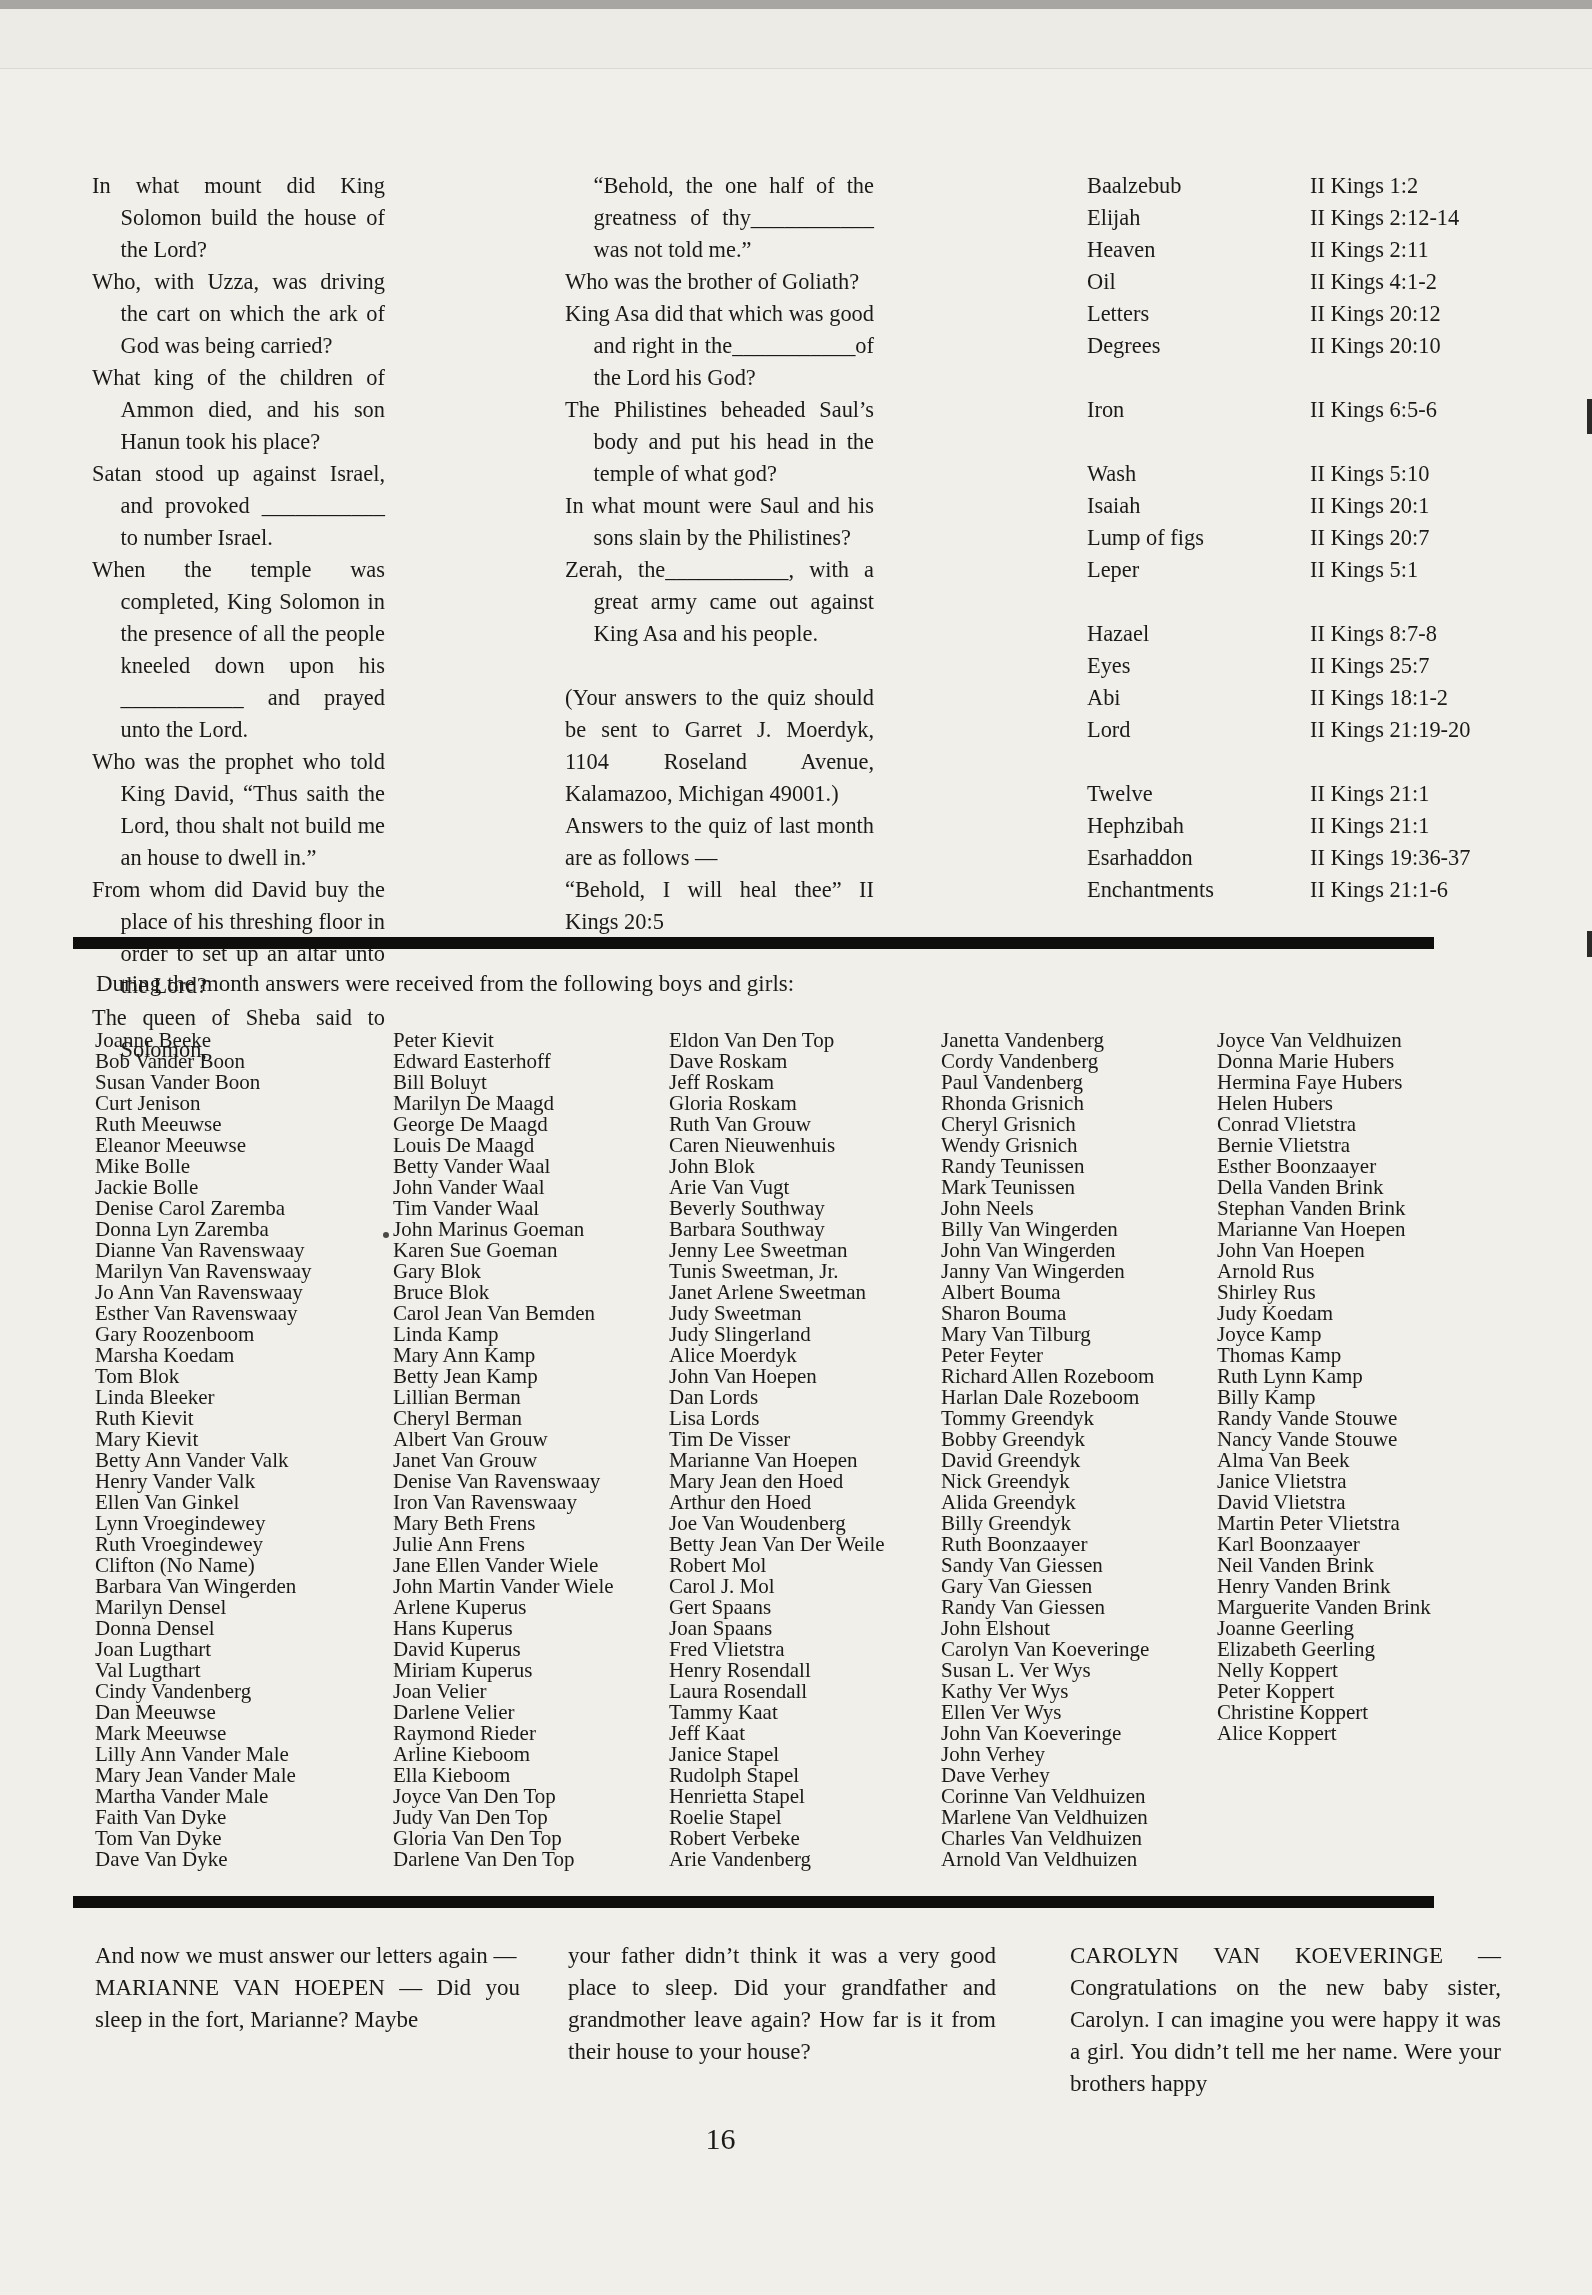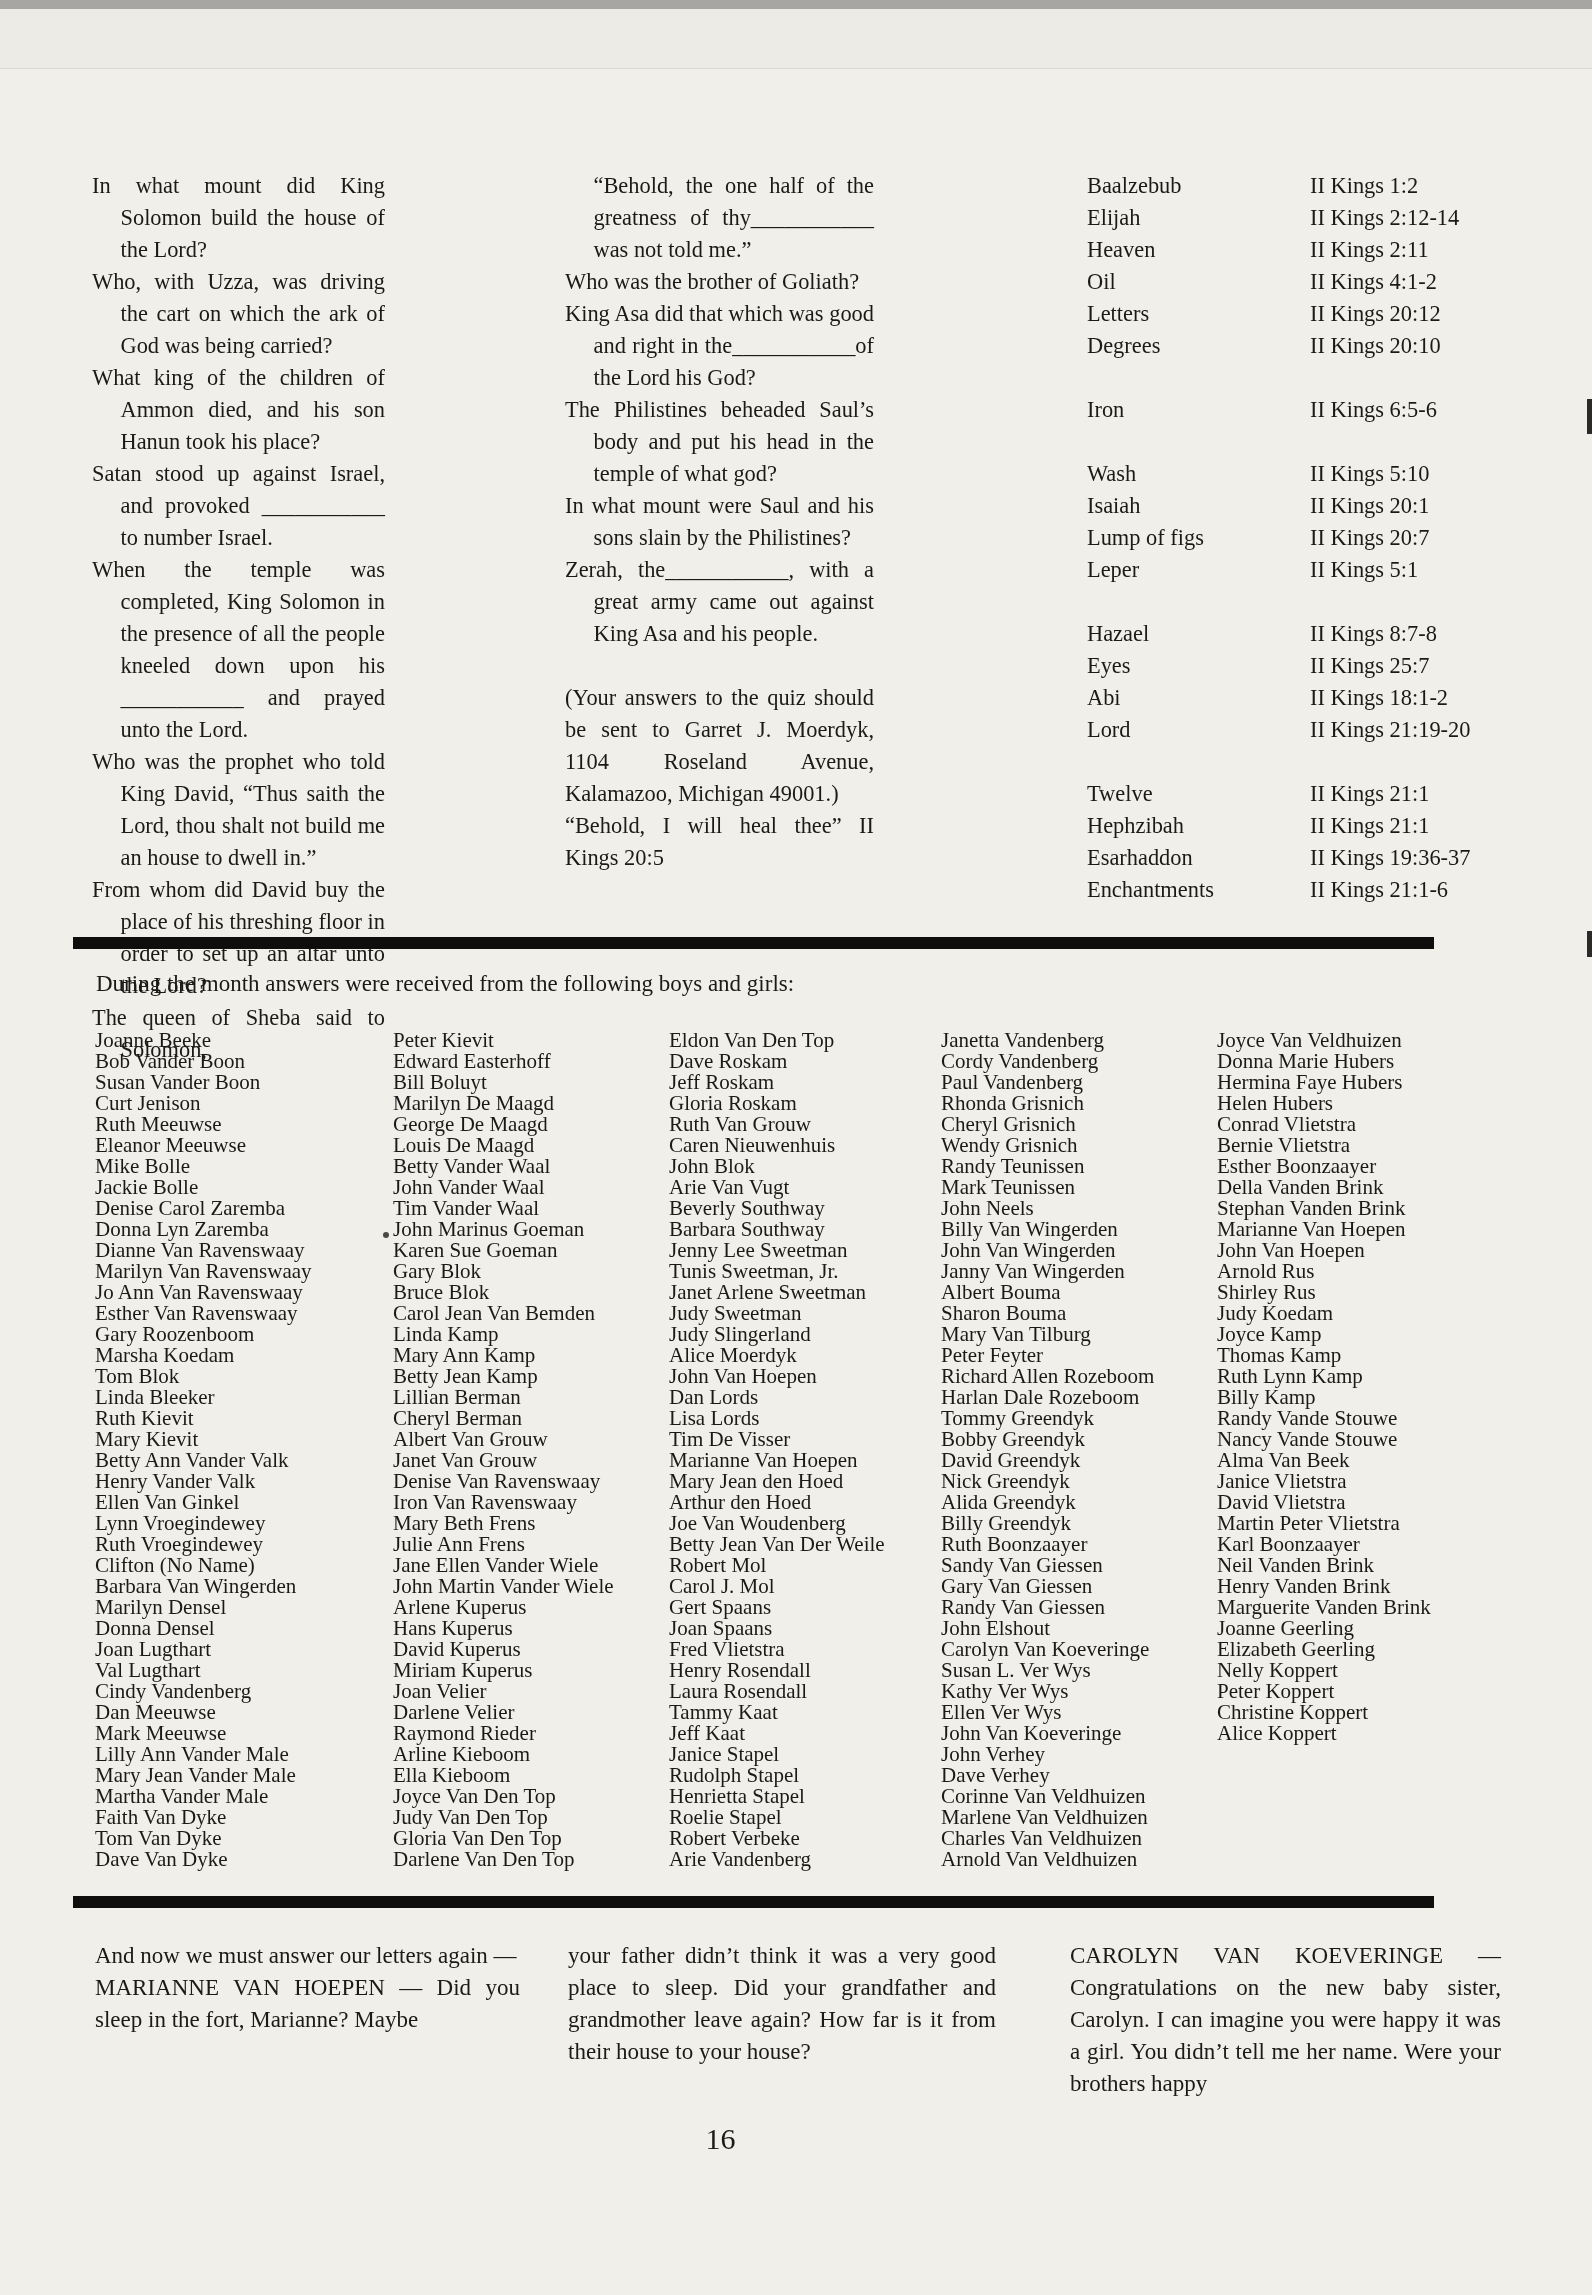--- a/index.html
+++ b/index.html
@@ -89,20 +89,21 @@
 
     <div class="qcol qcol2">
 
     <p class="q cont">“Behold, the one half of the greatness of thy___________ was not told me.”</p>
         <p class="q hang">Who was the brother of Goliath?</p>
         <p class="q hang">King Asa did that which was good and right in the___________of the Lord his God?</p>
         <p class="q hang">The Philistines beheaded Saul’s body and put his head in the temple of what god?</p>
         <p class="q hang">In what mount were Saul and his sons slain by the Philistines?</p>
         <p class="q hang">Zerah, the___________, with a great army came out against King Asa and his people.</p>
         <p class="q flush gap">(Your answers to the quiz should be sent to Garret J. Moerdyk, 1104 Roseland Avenue, Kalamazoo, Michigan 49001.)</p>
+        <p class="q flush">Answers to the quiz of last month are as follows —</p>
         <p class="q flush">“Behold, I will heal thee” II Kings 20:5</p>
       </div>
 
     <div class="answers">
 
     <div class="agroup">
 
         <div class="arow">
               <span class="aword">Baalzebub</span>
               <span class="aref">II Kings 1:2</span>

